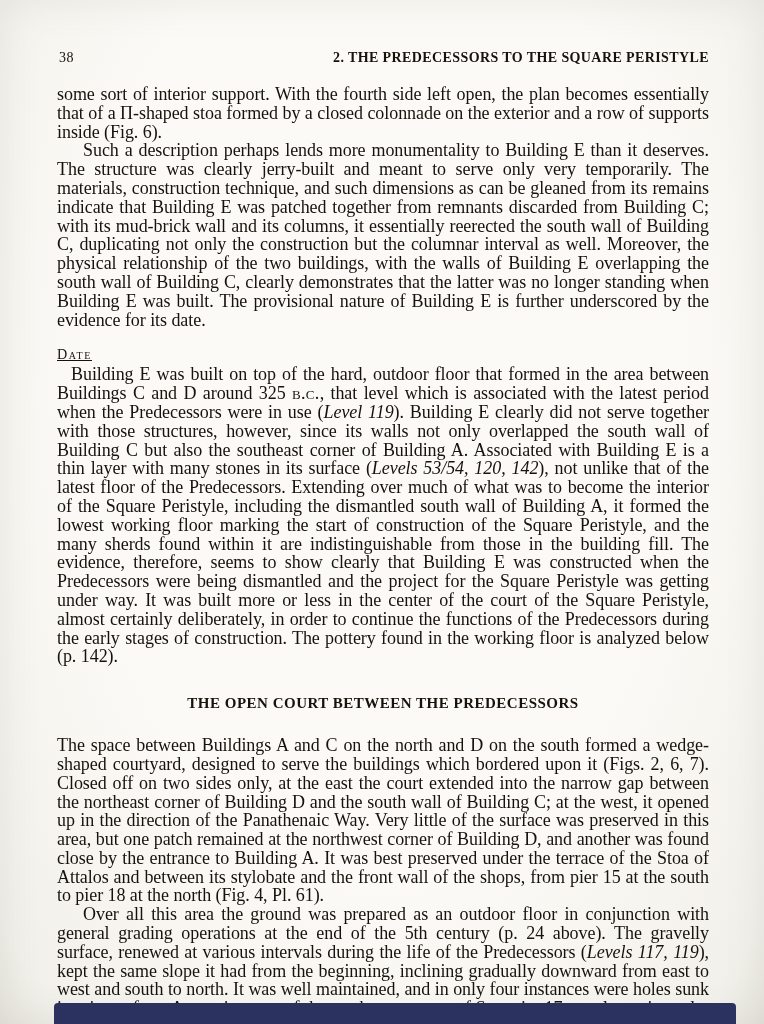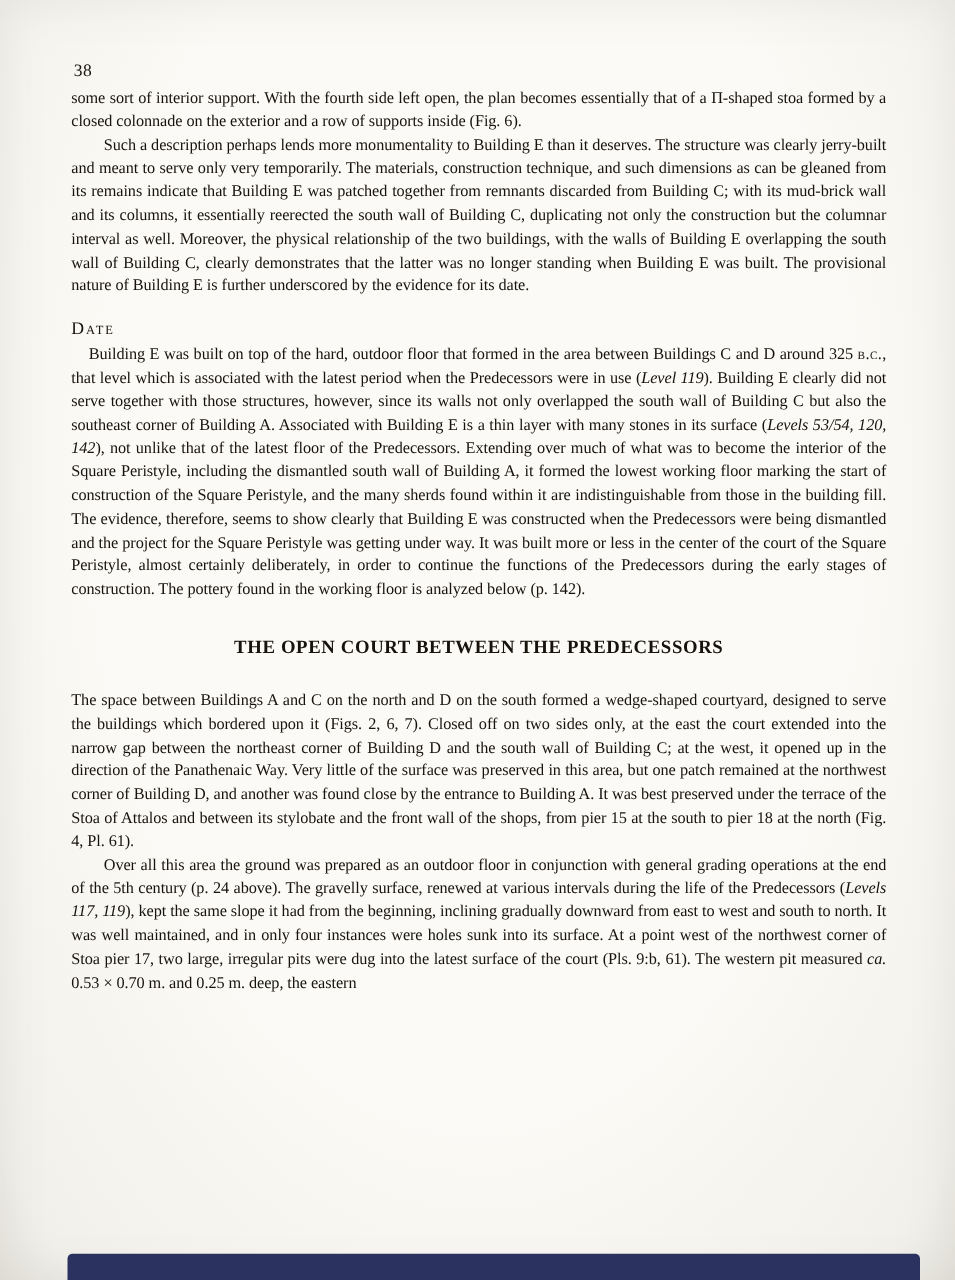--- a/index.html
+++ b/index.html
@@ -26,36 +26,37 @@
     font-weight: 700;
     letter-spacing: 0.4px;
     margin-bottom: 19px;
   }
   .page-num {
     position: absolute; left: 2px; top: 0;
     font-weight: 400;
   }
   .para {
     margin: 0;
-    font-size: 13px;
+    font-size: 18px;
     line-height: 18.8px;
     text-align: justify;
     letter-spacing: -0.06px;
     font-family: Liberation Serif, serif;
   }
   .ind   { text-indent: 26px; }
   .ind-sm{ text-indent: 14px; }
   .i  { font-style: italic; }
   .sc { font-variant: small-caps; letter-spacing: 0.3px; }
   .date-head {
     margin: 17px 0 2px 0;
     font-size: 14.2px;
     font-weight: 400;
     font-variant: small-caps;
     letter-spacing: 1.6px;
+    text-decoration: underline;
   }
   .section-head {
     margin: 29px 0 24px 0;
     text-align: center;
     font-size: 15px;
     font-weight: 700;
     letter-spacing: 0.5px;
   }
   .footer-bar {
     position: absolute;
@@ -66,20 +67,21 @@
   }
 </style>
 </head>
 <body>
 
 <div class="page">
   <div class="content">
 
     <div class="header">
       <span class="page-num">38</span>
+      <span>2. THE PREDECESSORS TO THE SQUARE PERISTYLE</span>
     </div>
 
     <p class="para">some sort of interior support.  With the fourth side left open, the plan becomes essentially that of a Π-shaped stoa formed by a closed colonnade on the exterior and a row of supports inside (Fig. 6).</p>
     <p class="para ind">Such a description perhaps lends more monumentality to Building E than it deserves.  The structure was clearly jerry-built and meant to serve only very temporarily.  The materials, construction technique, and such dimensions as can be gleaned from its remains indicate that Building E was patched together from remnants discarded from Building C; with its mud-brick wall and its columns, it essentially reerected the south wall of Building C, duplicating not only the construction but the columnar interval as well.  Moreover, the physical relationship of the two buildings, with the walls of Building E overlapping the south wall of Building C, clearly demonstrates that the latter was no longer standing when Building E was built.  The provisional nature of Building E is further underscored by the evidence for its date.</p>
 
     <h3 class="date-head">Date</h3>
 
     <p class="para ind-sm">Building E was built on top of the hard, outdoor floor that formed in the area between Buildings C and D around 325 <span class="sc">b.c.</span>, that level which is associated with the latest period when the Predecessors were in use (<span class="i">Level 119</span>).  Building E clearly did not serve together with those structures, however, since its walls not only overlapped the south wall of Building C but also the southeast corner of Building A. Associated with Building E is a thin layer with many stones in its surface (<span class="i">Levels 53/54, 120, 142</span>), not unlike that of the latest floor of the Predecessors.  Extending over much of what was to become the interior of the Square Peristyle, including the dismantled south wall of Building A, it formed the lowest working floor marking the start of construction of the Square Peristyle, and the many sherds found within it are indistinguishable from those in the building fill.  The evidence, therefore, seems to show clearly that Building E was constructed when the Predecessors were being dismantled and the project for the Square Peristyle was getting under way.  It was built more or less in the center of the court of the Square Peristyle, almost certainly deliberately, in order to continue the functions of the Predecessors during the early stages of construction.  The pottery found in the working floor is analyzed below (p. 142).</p>
 
     <h2 class="section-head">THE OPEN COURT BETWEEN THE PREDECESSORS</h2>

